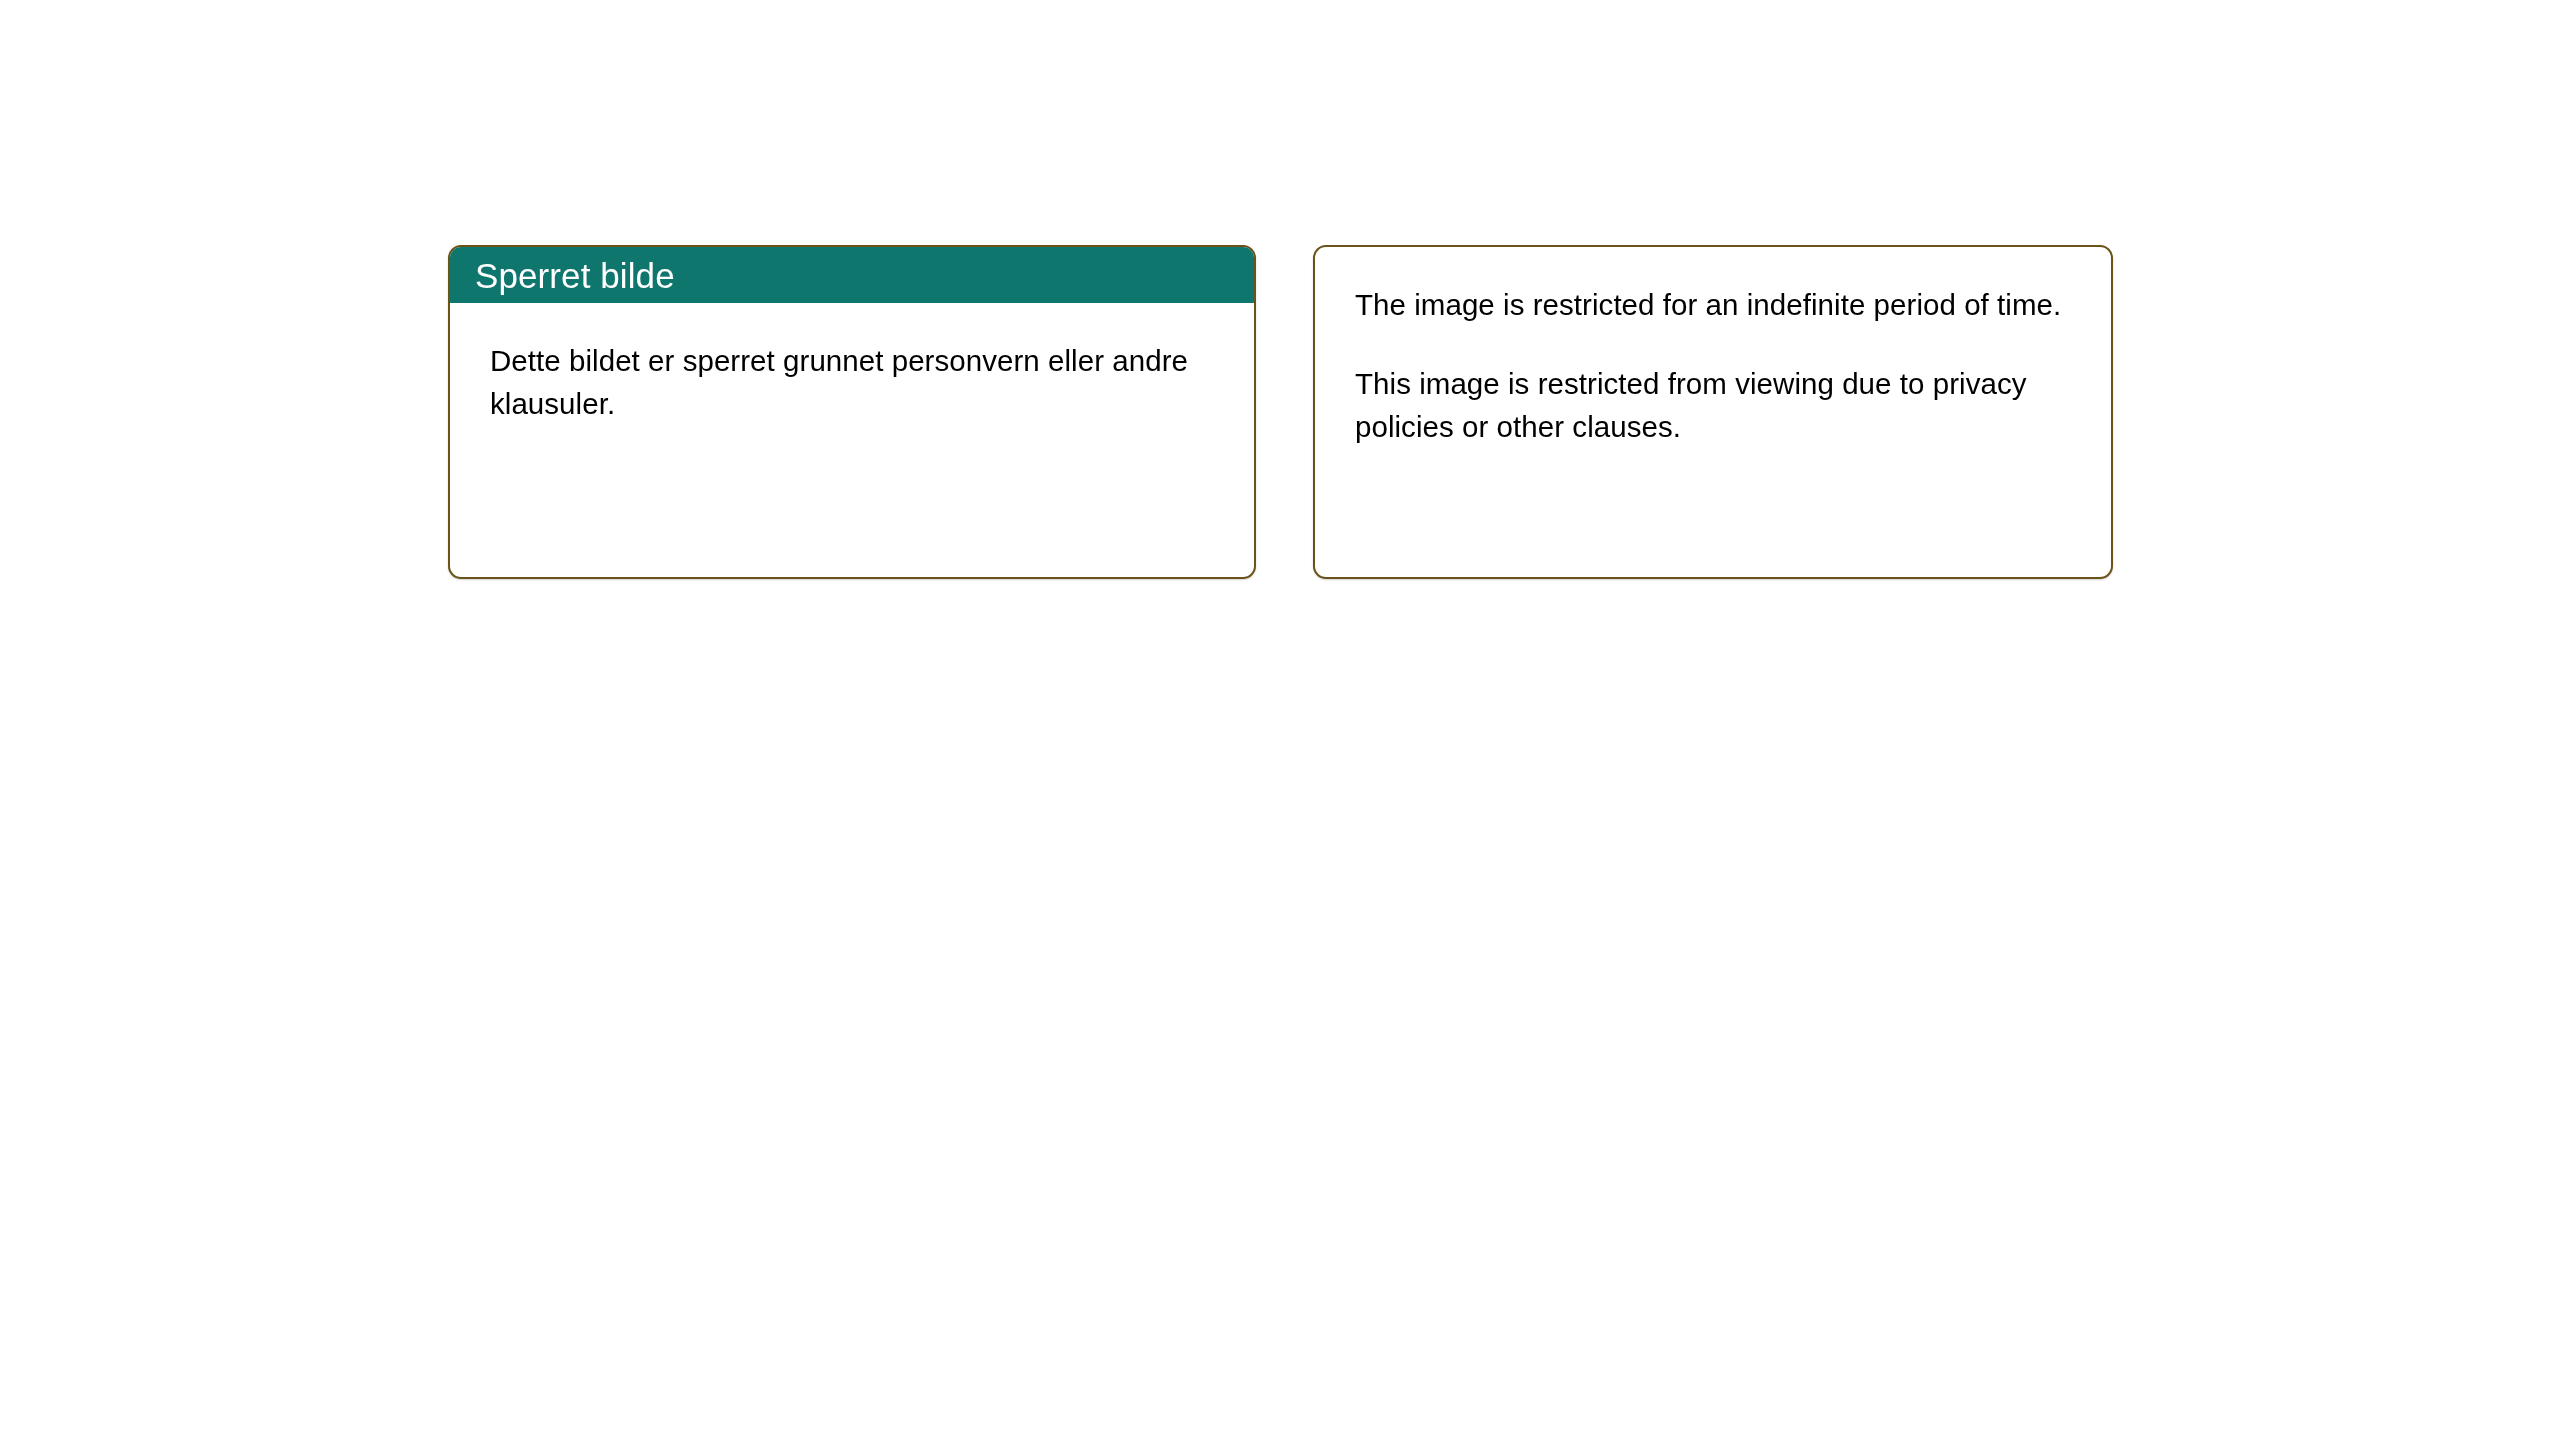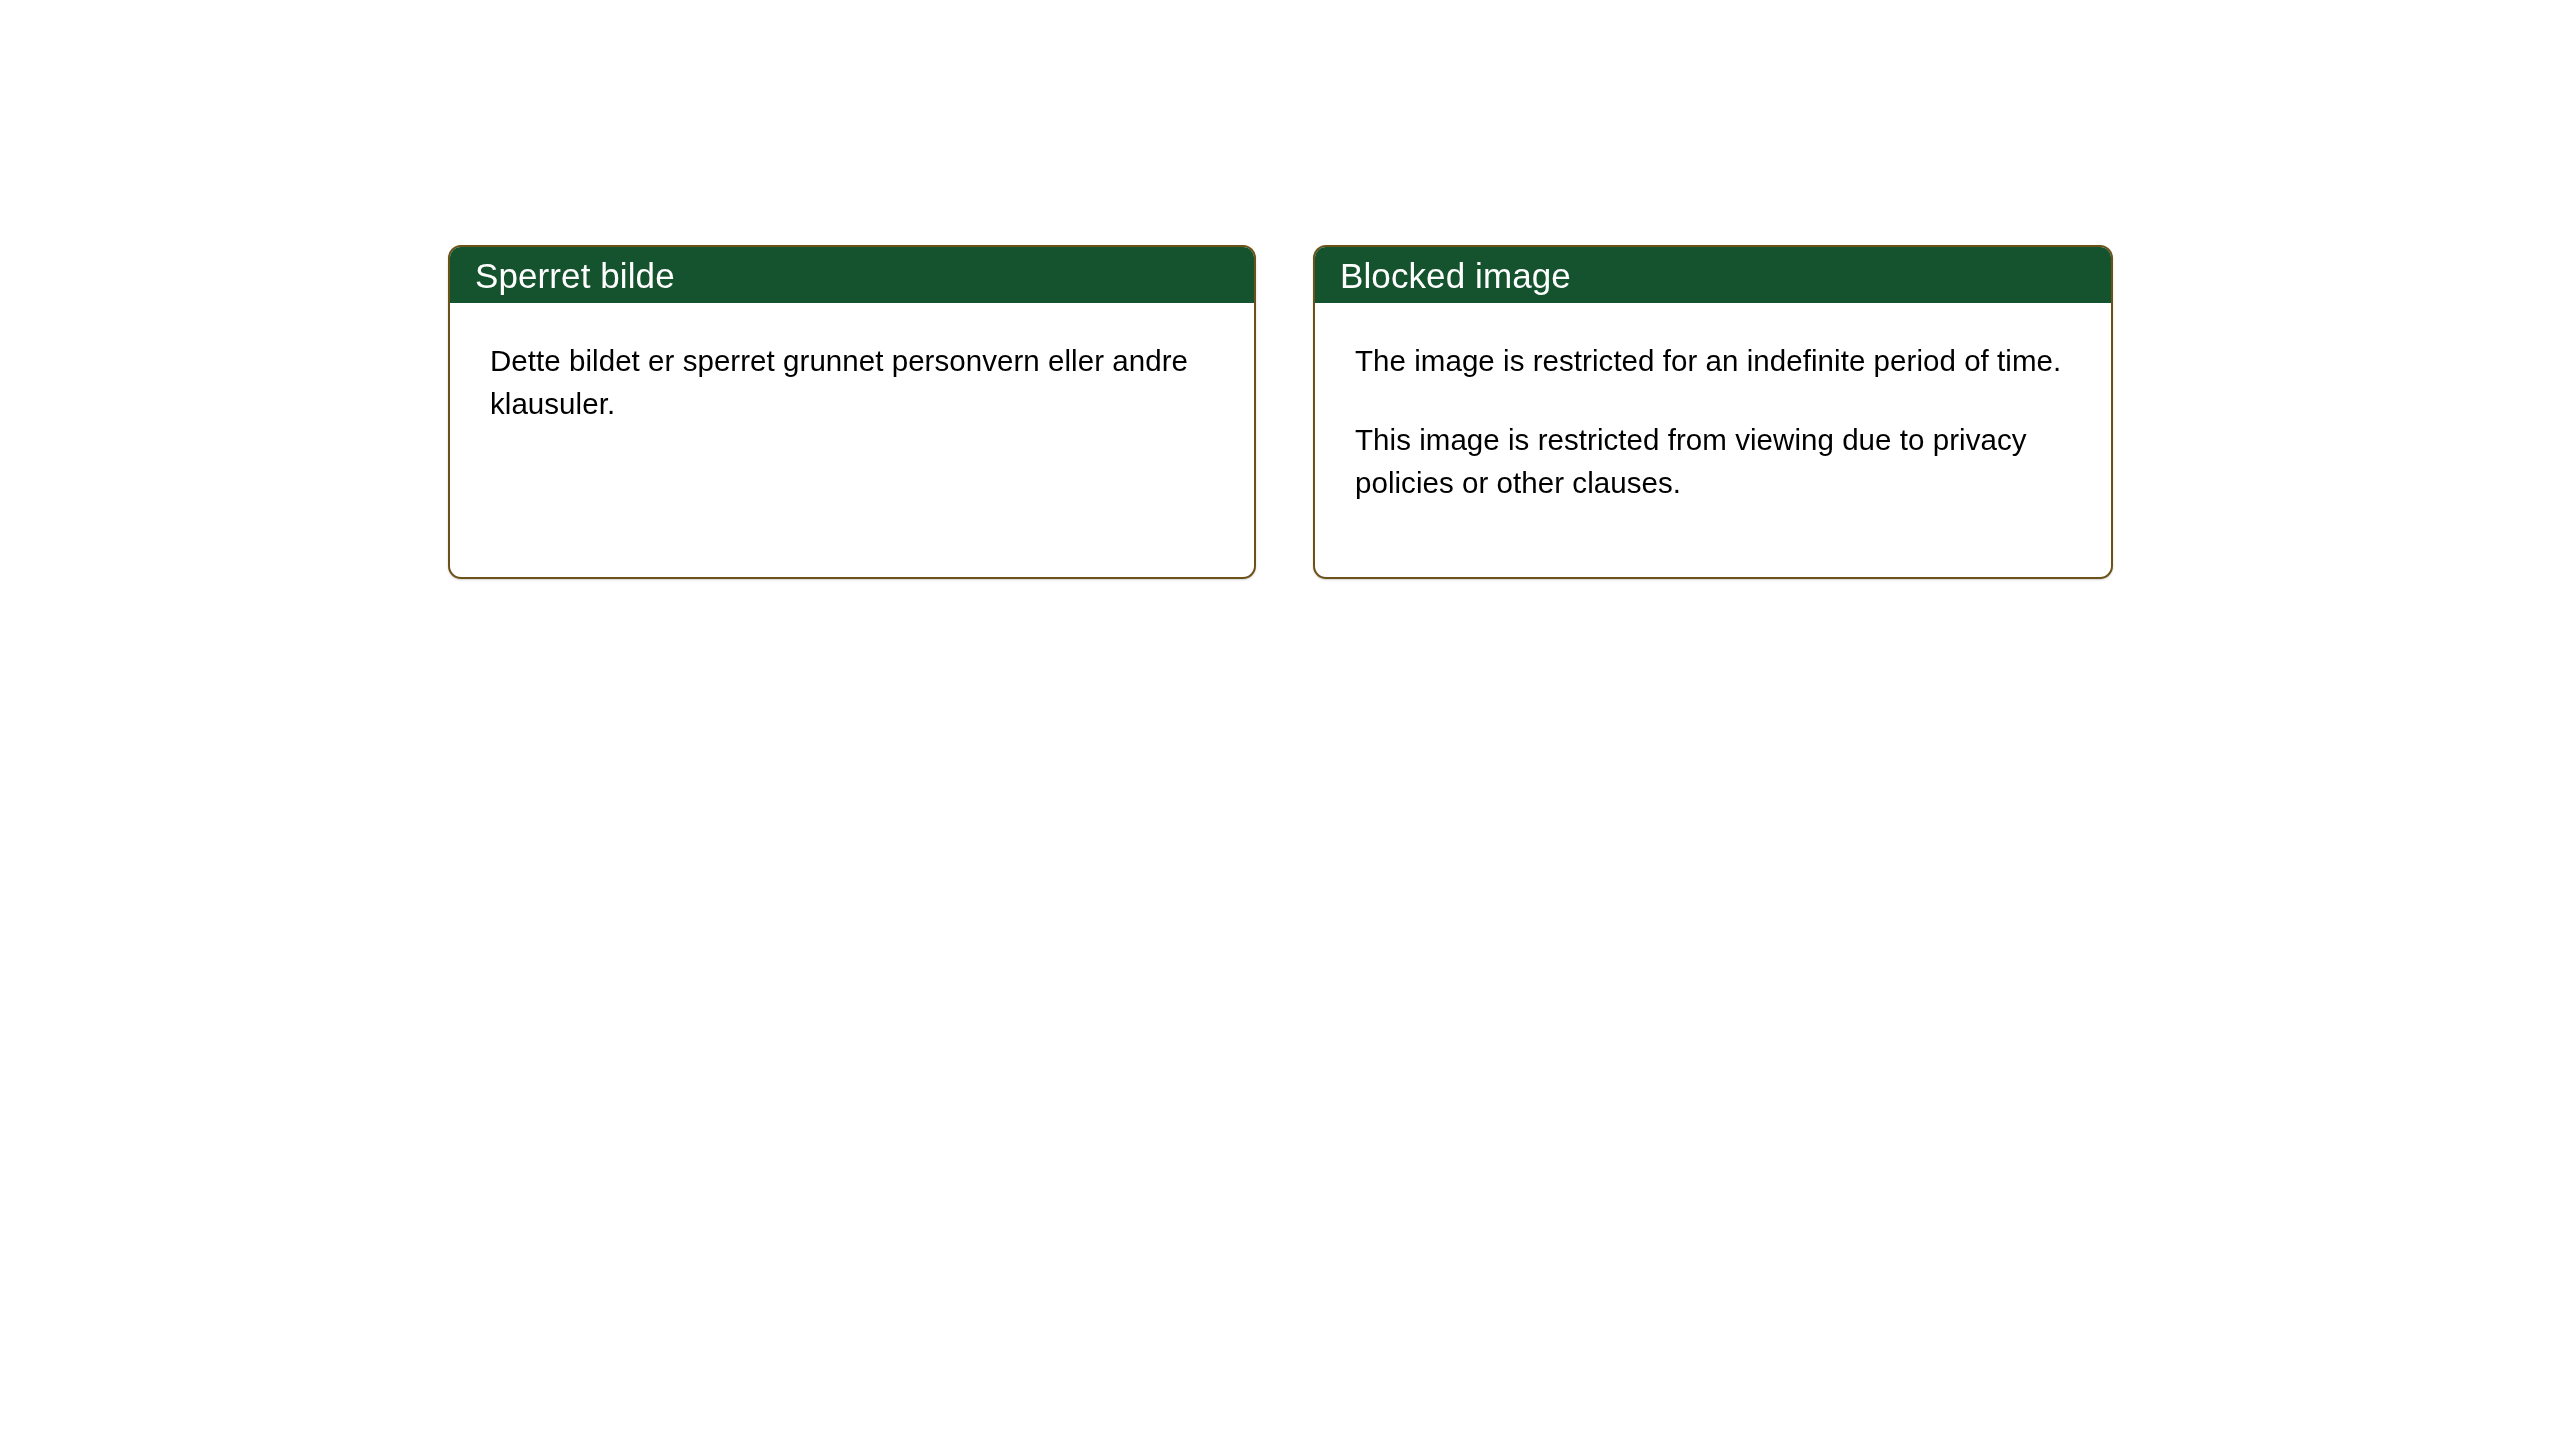--- a/index.html
+++ b/index.html
@@ -38,21 +38,21 @@
     border: 2px solid #6b5219;
     border-radius: 13px;
     overflow: hidden;
     box-shadow: 0 1px 2px rgba(0,0,0,0.18);
   }
 
   .notice-card.lang-no { width: 808px; height: 334px; }
   .notice-card.lang-en { width: 800px; height: 334px; }
 
   .card-header {
-    background: #14532d;
+    background: #0f766e;
     height: 56px;
     display: flex;
     align-items: center;
     padding: 0 0 0 25px;
     box-sizing: border-box;
   }
 
   .card-title {
     color: #ffffff;
     font-size: 35px;
@@ -90,23 +90,20 @@
     <section class="notice-card lang-no">
       <div class="card-header">
         <span class="card-title">Sperret bilde</span>
       </div>
       <div class="card-body">
         <p class="card-paragraph">Dette bildet er sperret grunnet personvern eller andre klausuler.</p>
       </div>
     </section>
 
     <section class="notice-card lang-en">
-      <div class="card-header">
-        <span class="card-title">Blocked image</span>
-      </div>
       <div class="card-body">
         <p class="card-paragraph">The image is restricted for an indefinite period of time.</p>
         <p class="card-paragraph">This image is restricted from viewing due to privacy policies or other clauses.</p>
       </div>
     </section>
 
   </div>
 
 </div>
 

